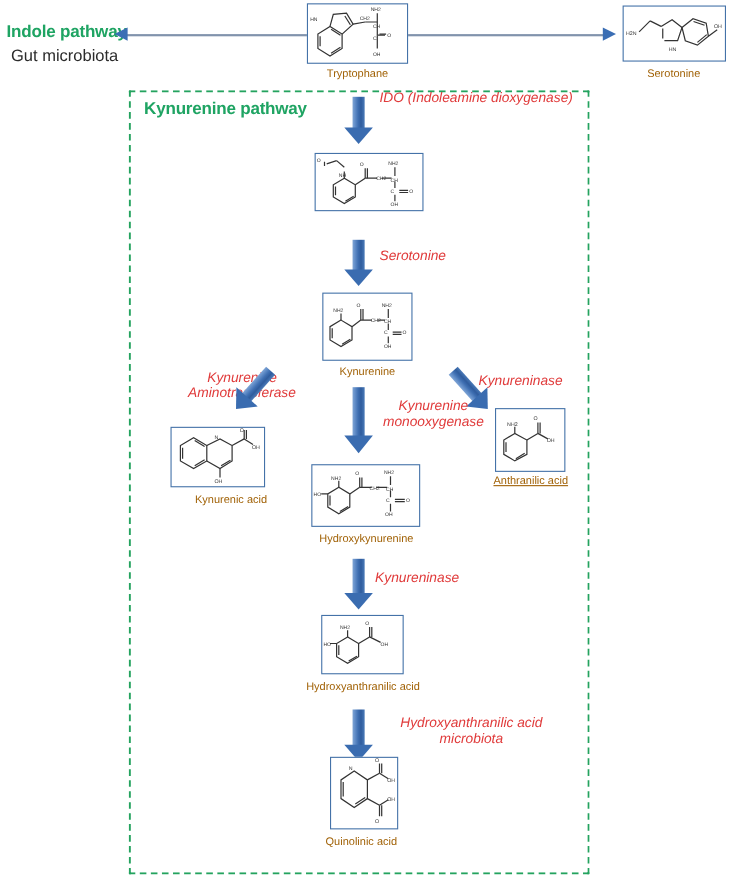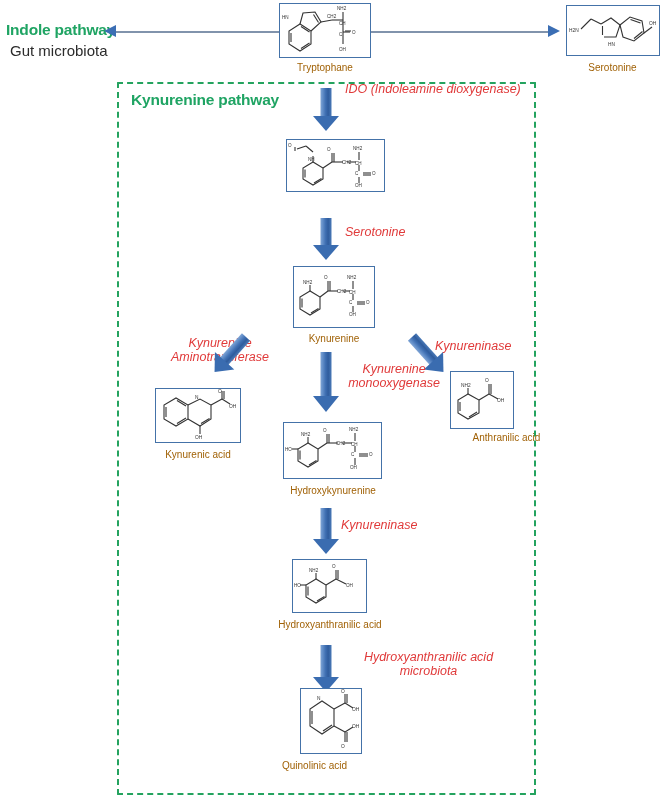--- a/index.html
+++ b/index.html
@@ -312,42 +312,42 @@
         <line x1="66" y1="10" x2="74" y2="15"></line>
       </g>
       <g fill="#333" font-family="'Liberation Sans',sans-serif" font-size="4.8">
         <text x="39" y="10">N</text>
         <text x="62" y="4">O</text>
         <text x="73" y="19">OH</text>
         <text x="39" y="50">OH</text>
       </g>
     </svg>
   </div>
-  <div class="abs cap" style="left:138px; top:449px; width:120px;">Kynurenic acid</div>
+  <div class="abs cap" style="left:150px; top:449px; width:120px;">Kynurenic acid</div>
 
   <div class="abs struct-box" style="left:450px; top:371px; width:64px; height:58px;">
     <svg class="mol" width="60" height="54" viewBox="0 0 60 54">
       <g stroke="#333" stroke-width="1.1" fill="none">
         <line x1="17" y1="16" x2="17" y2="22"></line>
         <polygon points="17,22 7,28 7,41 17,47 28,41 28,28"></polygon>
         <line x1="9" y1="30" x2="9" y2="39"></line>
         <line x1="18" y1="45" x2="26" y2="40"></line>
         <line x1="28" y1="28" x2="38" y2="22"></line>
         <line x1="38" y1="22" x2="38" y2="12"></line>
         <line x1="40" y1="22" x2="40" y2="12"></line>
         <line x1="38" y1="22" x2="47" y2="27"></line>
       </g>
       <g fill="#333" font-family="'Liberation Sans',sans-serif" font-size="4.8">
         <text x="10" y="15">NH2</text>
         <text x="34" y="10">O</text>
         <text x="46" y="30">OH</text>
       </g>
     </svg>
   </div>
-  <div class="abs cap" style="left:444px; top:432px; width:125px;">Anthranilic acid</div>
+  <div class="abs cap" style="left:420px; top:432px; width:125px;text-decoration:underline;">Anthranilic acid</div>
 
   <div class="abs struct-box" style="left:283px; top:422px; width:99px; height:57px;">
     <svg class="mol" width="95" height="53" viewBox="0 0 95 53">
       <g stroke="#333" stroke-width="1.1" fill="none">
         <line x1="24" y1="14" x2="24" y2="20"></line>
         <line x1="14" y1="26" x2="8" y2="26"></line>
         <polygon points="24,20 14,26 14,38 24,44 34,38 34,26"></polygon>
         <line x1="16" y1="27.5" x2="16" y2="36.5"></line>
         <line x1="25" y1="42" x2="32.5" y2="37.5"></line>
         <line x1="34" y1="26" x2="43" y2="20"></line>
@@ -433,15 +433,15 @@
       </g>
       <g fill="#333" font-family="'Liberation Sans',sans-serif" font-size="4.8">
         <text x="16" y="11">N</text>
         <text x="40" y="4">O</text>
         <text x="51" y="22">OH</text>
         <text x="51" y="39">OH</text>
         <text x="40" y="59">O</text>
       </g>
     </svg>
   </div>
-  <div class="abs cap" style="left:247px; top:760px; width:135px;">Quinolinic acid</div>
+  <div class="abs cap" style="left:261px; top:760px; width:135px;">Quinolinic acid</div>
 
 </div>
 
 </body></html>

